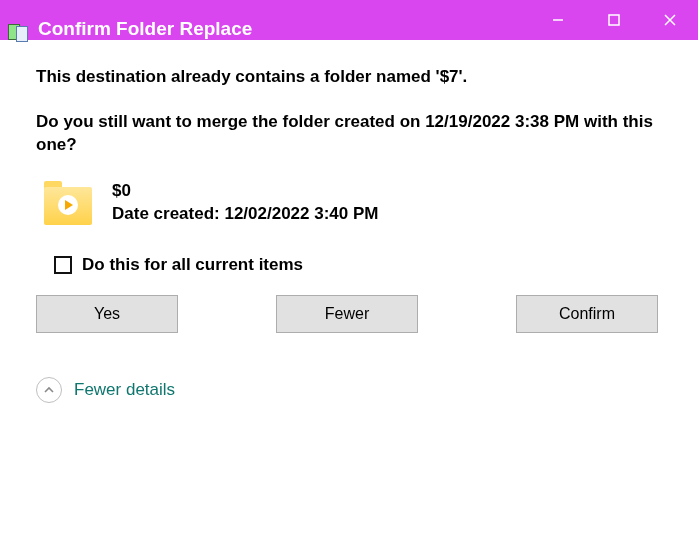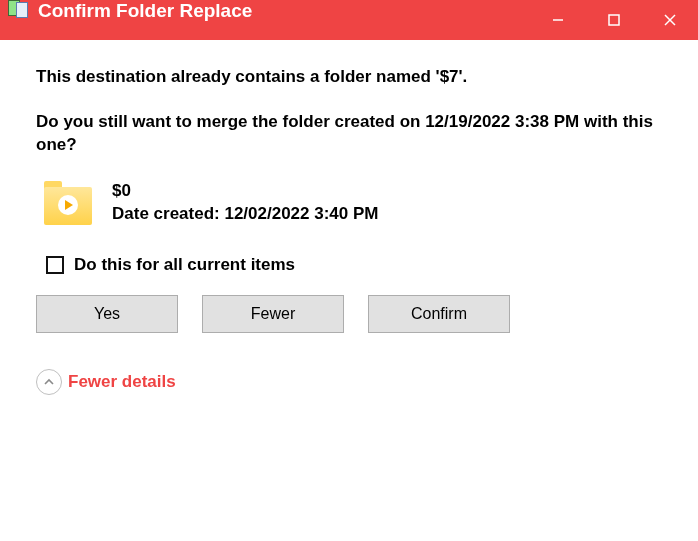--- a/index.html
+++ b/index.html
@@ -4,25 +4,25 @@
   <style>
     * { box-sizing: border-box; margin: 0; padding: 0; }
     body {
       font-family: "Segoe UI", Tahoma, sans-serif;
       background: #fff;
       width: 698px;
       height: 541px;
       overflow: hidden;
     }
     .titlebar {
-      background: #ef4444;
+      background: #d946ef;
       color: #fff;
       height: 40px;
       display: flex;
-      align-items: flex-start;
+      align-items: flex-end;
       padding-left: 8px;
     }
     .titlebar .app-icon {
       width: 20px; height: 16px;
       margin-right: 10px;
       display: inline-block;
       position: relative;
     }
     .titlebar .app-icon::before {
       content: "";
@@ -89,44 +89,44 @@
       border-left:8px solid #f7a900;
       border-top:5px solid transparent;
       border-bottom:5px solid transparent;
       margin-left:2px;
     }
     .folder-meta { font-weight: 600; font-size: 17px; }
     .folder-meta div { line-height: 1.35; }
     .check-row {
       display: flex; align-items: center; gap: 10px;
       margin-bottom: 20px; font-weight: 600; font-size: 17px;
-      margin-left: 10px;
+      margin-left: 18px;
     }
     .check-row .box {
       width: 18px; height: 18px;
       border: 2px solid #111;
       background: #fff;
     }
     .button-row {
-      display: flex; justify-content: flex-start; gap: 24px;
+      display: flex; justify-content: space-between; gap: 24px;
       padding-right: 4px;
-      margin-bottom: 20px;
+      margin-bottom: 28px;
     }
     .btn {
       width: 142px; height: 38px;
       background: #e1e1e1;
       border: 1px solid #adadad;
       font-size: 16px;
       font-family: inherit;
       display:flex;align-items:center;justify-content:center;
     }
     .footer {
       padding: 6px 36px;
-      display:flex;align-items:center;gap:6px;
-      font-size: 17px; font-weight:700; color:#ef4444;
+      display:flex;align-items:center;gap:12px;
+      font-size: 17px; font-weight:400; color:#0f766e;
     }
     .chev {
       width: 26px; height: 26px;
       border: 1px solid #c0c0c0;
       border-radius: 50%;
       display:flex;align-items:center;justify-content:center;
       color:#8a8a8a;
     }
   </style>
 </head>

